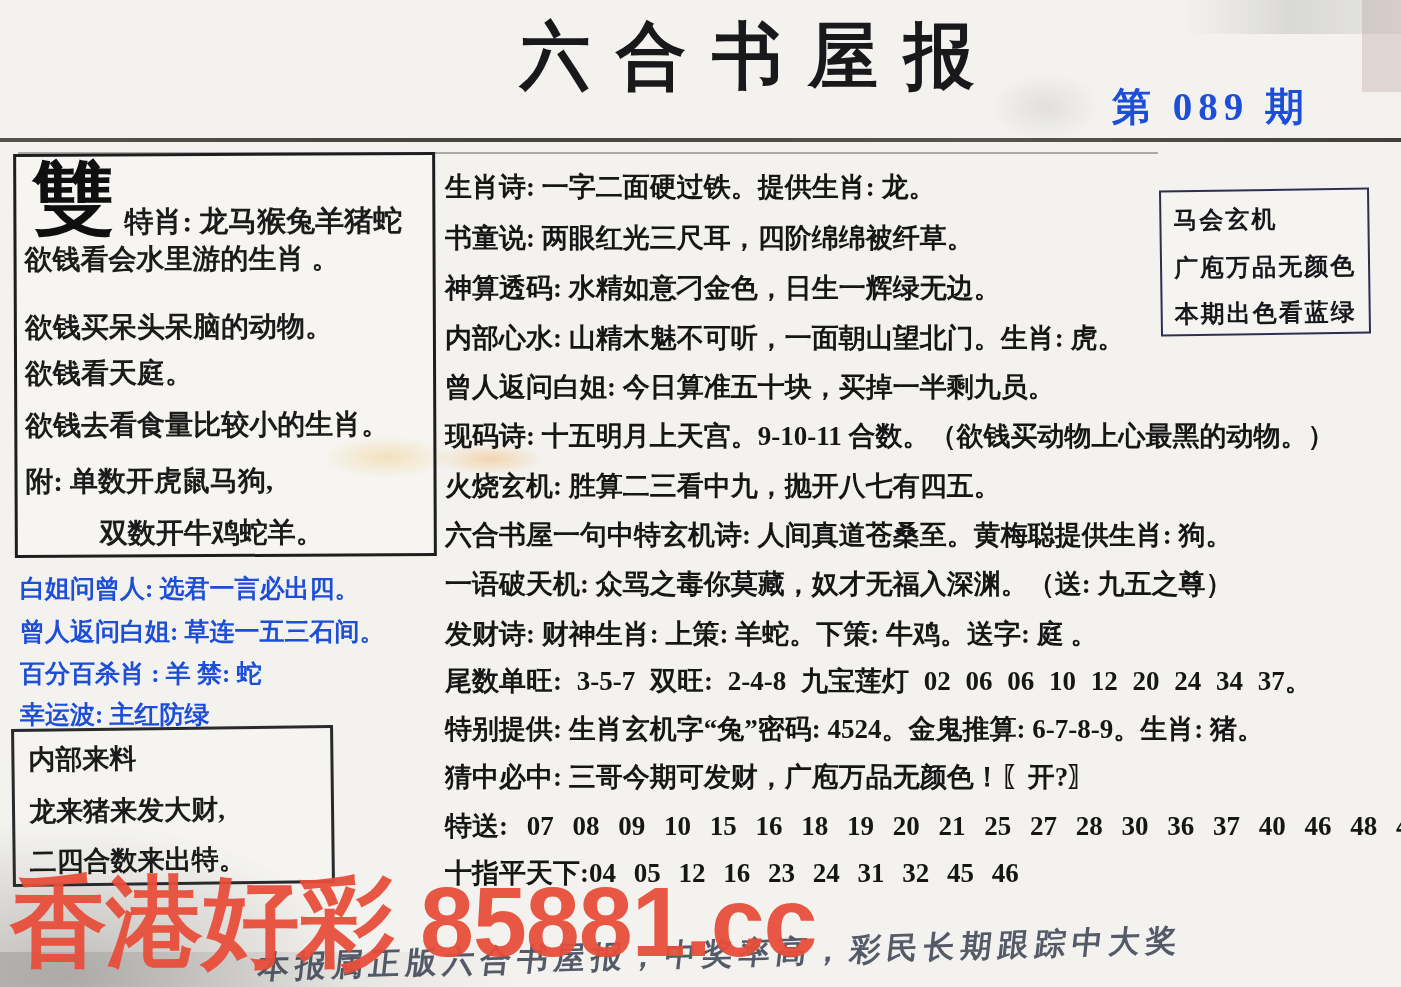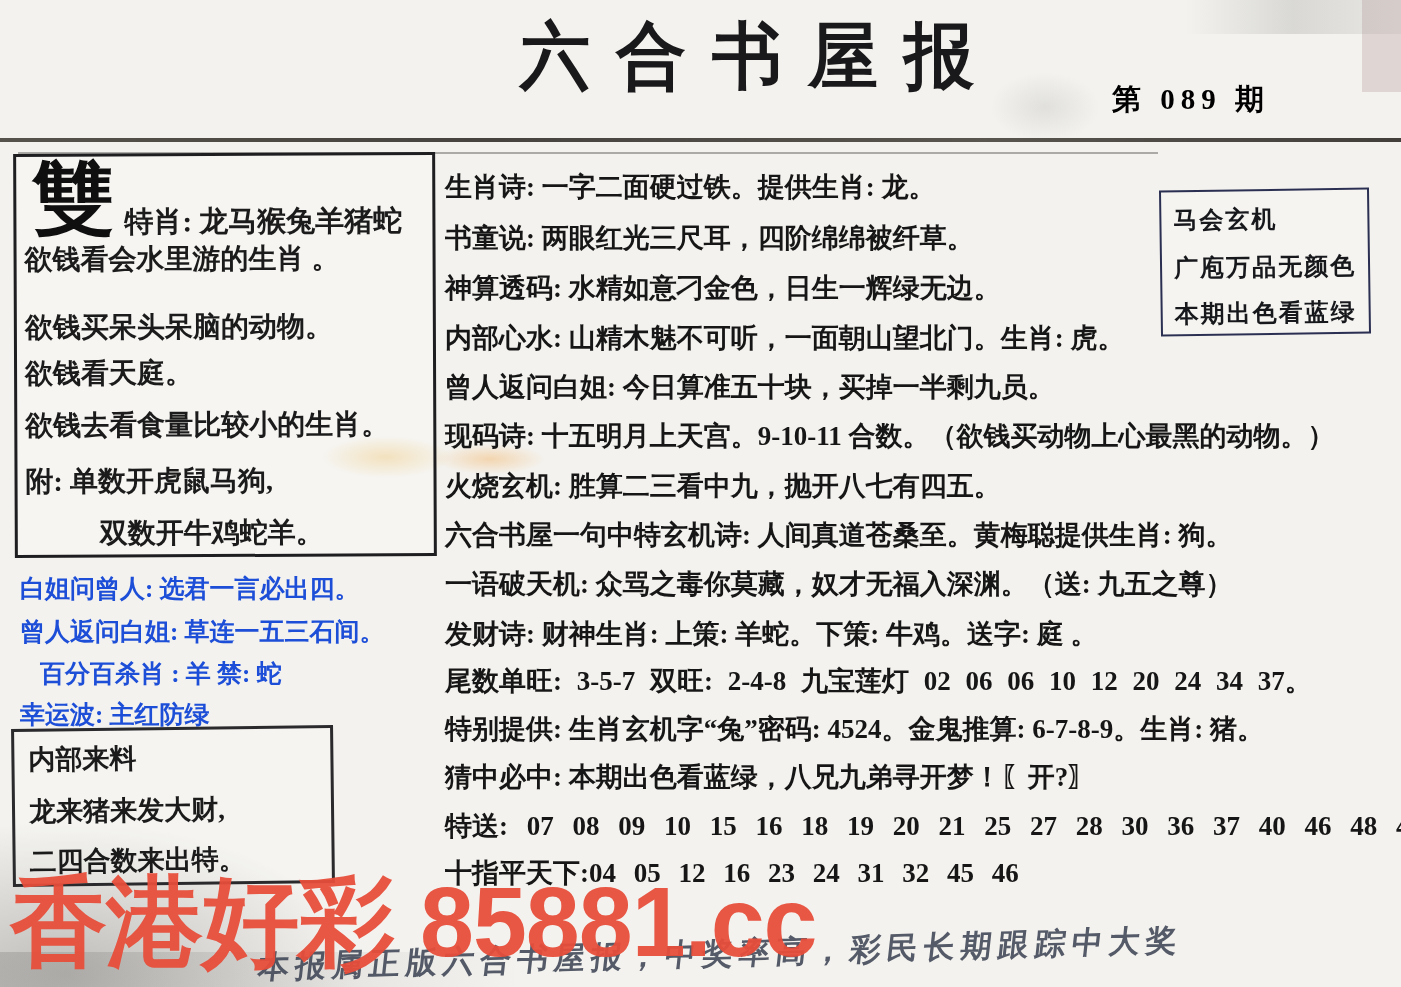--- a/index.html
+++ b/index.html
@@ -26,40 +26,40 @@
   .smudge-orange{left:436px;top:444px;width:108px;height:30px;border-radius:50%;
     background:radial-gradient(ellipse, rgba(242,166,74,.38), rgba(242,166,74,0) 72%);}
 
   .title{
     position:absolute;left:520px;top:10px;width:560px;
     font-size:70px;font-weight:800;letter-spacing:26px;white-space:nowrap;
     color:#19181a;transform:scaleY(1.04);
   }
   .issue{
     position:absolute;left:1112px;top:80px;width:260px;
-    font-size:29px;font-weight:700;letter-spacing:6px;white-space:nowrap;color:#000000;
+    font-size:39px;font-weight:700;letter-spacing:6px;white-space:nowrap;color:#1d4ed8;
   }
   .rule-heavy{position:absolute;left:0;top:138px;width:1401px;height:4px;
     background:linear-gradient(to right,#3a362f 0%,#27241f 35%,#3d3a33 70%,#221f1b 100%);opacity:.85;}
   .rule-faint{position:absolute;left:18px;top:152px;width:1140px;height:2px;background:rgba(75,72,66,.42);}
 
   
   .dbox{
     position:absolute;left:14px;top:153px;width:416px;height:398px;
     border:3px solid #1e1d20;transform:rotate(-.25deg);
     background:rgba(255,255,255,.25);
   }
   .dbox .badge{position:absolute;left:16px;top:2px;font-size:82px;font-weight:900;line-height:1;color:#0f0f10;}
   .dbox .headline{position:absolute;left:108px;top:46px;font-size:29px;font-weight:700;white-space:nowrap;}
   .dbox .dline{position:absolute;left:8px;font-size:28px;font-weight:700;white-space:nowrap;}
   .dl0{top:84px;} .dl1{top:152px;} .dl2{top:198px;} .dl3{top:250px;}
   .dl4{top:306px;} .dl5{top:358px;left:82px !important;}
 
   .sidenote{position:absolute;left:20px;font-size:25px;font-weight:700;white-space:nowrap;color:#1d4ed8;}
-  .sn0{top:572px;} .sn1{top:615px;} .sn2{top:657px;margin-left:20px;} .sn3{top:698px;}
+  .sn0{top:572px;} .sn1{top:615px;} .sn2{top:657px;} .sn3{top:698px;}
 
   .ibox{
     position:absolute;left:12px;top:727px;width:316px;height:152px;
     border:3px solid #2a292c;transform:rotate(-.7deg);
     background:rgba(255,255,255,.18);
   }
   .ibox .iline{position:absolute;left:14px;font-size:27px;font-weight:700;white-space:nowrap;}
   .il0{top:10px;} .il1{top:62px;} .il2{top:112px;}
 
   
@@ -137,21 +137,21 @@
   <div class="row r2">神算透码: 水精如意刁金色，日生一辉绿无边。</div>
   <div class="row r3">内部心水: 山精木魅不可听，一面朝山望北门。生肖: 虎。</div>
   <div class="row r4">曾人返问白姐: 今日算准五十块，买掉一半剩九员。</div>
   <div class="row r5">现码诗: 十五明月上天宫。9-10-11 合数。（欲钱买动物上心最黑的动物。）</div>
   <div class="row r6">火烧玄机: 胜算二三看中九，抛开八七有四五。</div>
   <div class="row r7">六合书屋一句中特玄机诗: 人间真道苍桑至。黄梅聪提供生肖: 狗。</div>
   <div class="row r8">一语破天机: 众骂之毒你莫藏，奴才无福入深渊。（送: 九五之尊）</div>
   <div class="row r9">发财诗: 财神生肖: 上策: 羊蛇。下策: 牛鸡。送字: 庭 。</div>
   <div class="row r10">尾数单旺: 3-5-7 双旺: 2-4-8 九宝莲灯 02 06 06 10 12 20 24 34 37。</div>
   <div class="row r11">特别提供: 生肖玄机字“兔”密码: 4524。金鬼推算: 6-7-8-9。生肖: 猪。</div>
-  <div class="row r12">猜中必中: 本期出色看蓝绿，八兄九弟寻开梦！〖开?〗</div>
+  <div class="row r12">猜中必中: 三哥今期可发财，广庖万品无颜色！〖开?〗</div>
   <div class="row r13">特送: 07 08 09 10 15 16 18 19 20 21 25 27 28 30 36 37 40 46 48 49</div>
   <div class="row r14">十指平天下:04 05 12 16 23 24 31 32 45 46</div>
 
   <div class="bluebox">
     <div class="bline bl0">马会玄机</div>
     <div class="bline bl1">广庖万品无颜色</div>
     <div class="bline bl2">本期出色看蓝绿</div>
   </div>
 
   <div class="footerline">本报属正版六合书屋报，中奖率高，彩民长期跟踪中大奖</div>

